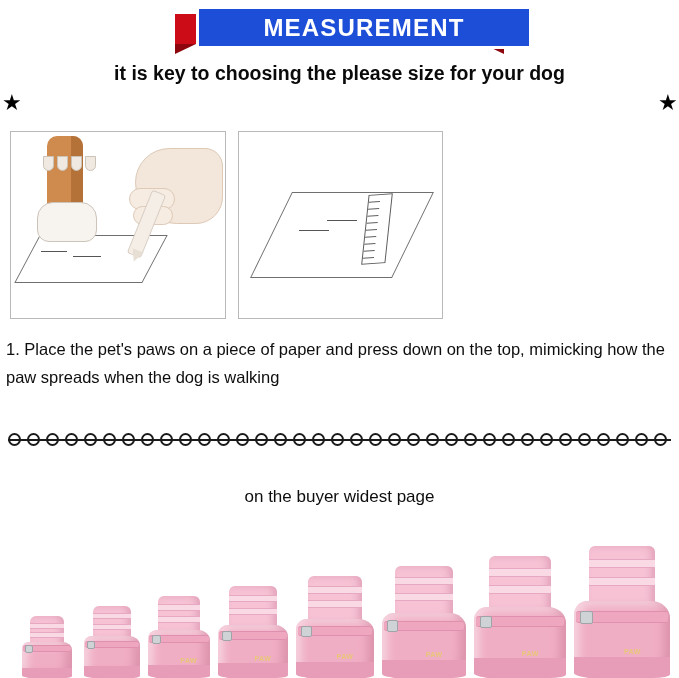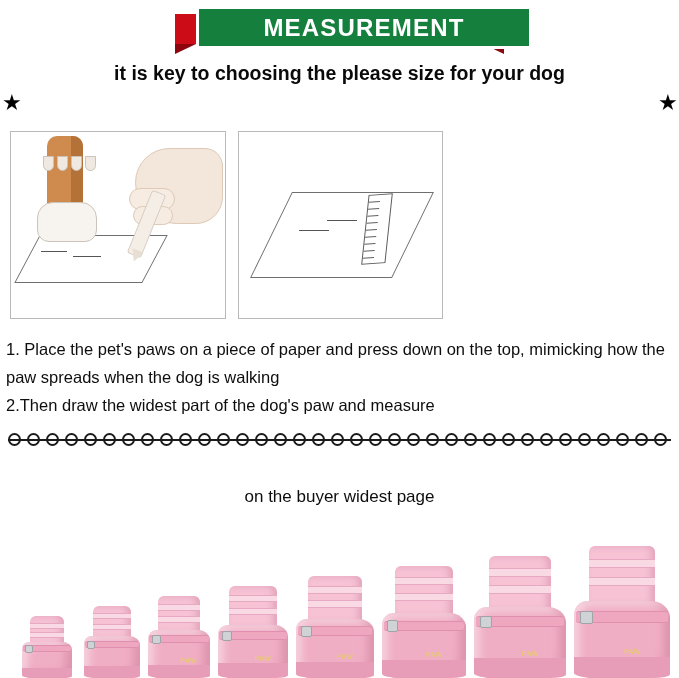--- a/index.html
+++ b/index.html
@@ -51,21 +51,21 @@
     border-right: 21px solid #8d060d;
     border-left: 21px solid transparent;
     border-bottom: 10px solid transparent;
   }
   .banner {
     position: absolute;
     left: 196px;
     top: 0;
     width: 336px;
     height: 43px;
-    background: #15803d;
+    background: #1d4ed8;
     border: 3px solid #ffffff;
     box-sizing: border-box;
     display: flex;
     align-items: center;
     justify-content: center;
   }
   .banner-title {
     color: #ffffff;
     font-size: 24px;
     font-weight: bold;
@@ -409,21 +409,20 @@
         <i style="top:48px"></i>
           <i style="top:55px"></i>
           <i style="top:62px"></i>
       </div>
     </div>
 
   </div>
 
   <div class="steps">
     <div>1. Place the pet's paws on a piece of paper and press down on the top, mimicking how the paw spreads when the dog is walking</div>
-    <div>2.Then draw the widest part of the dog's paw and measure</div>
   </div>
 
   <div class="divider">
     <div class="divider-line"></div>
     <div class="chain-link" style="left:0px"></div>
     <div class="chain-link" style="left:19px"></div>
     <div class="chain-link" style="left:38px"></div>
     <div class="chain-link" style="left:57px"></div>
     <div class="chain-link" style="left:76px"></div>
     <div class="chain-link" style="left:95px"></div>

